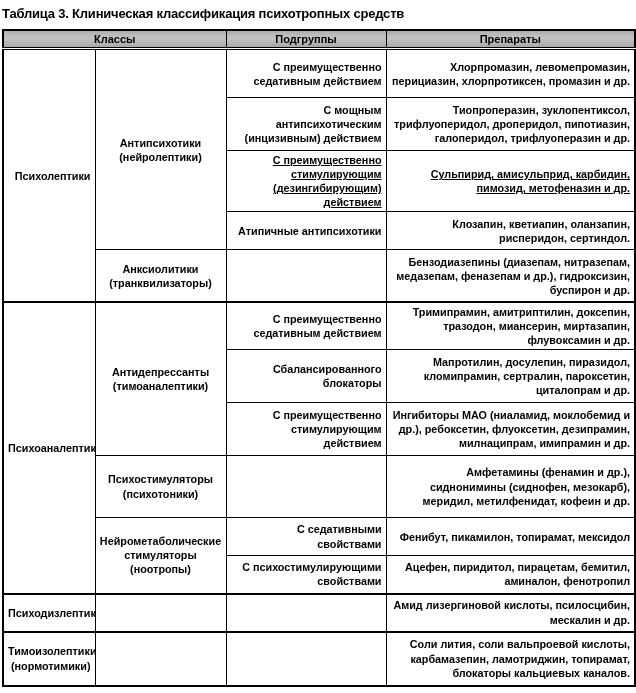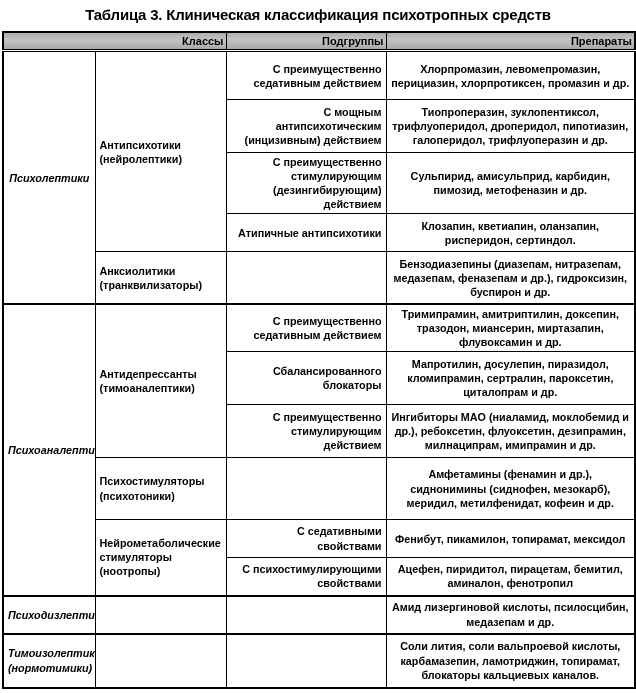--- a/index.html
+++ b/index.html
@@ -10,23 +10,22 @@
     color: #000000;
   }
   .page {
     width: 636px;
     height: 693px;
     box-sizing: border-box;
     padding: 4px 2px 0 2px;
     background: #ffffff;
   }
   .title {
-    text-align: center;
     font-weight: bold;
-    font-size: 15px;
+    font-size: 13px;
     margin: 2px 0 8px 0;
     letter-spacing: -0.2px;
   }
   table.clf {
     width: 632px;
     border-collapse: collapse;
     table-layout: fixed;
     border: 2px solid #000;
     font-size: 10.8px;
     font-weight: bold;
@@ -36,43 +35,43 @@
     border: 1px solid #000;
     vertical-align: middle;
     padding: 2px 4px;
     overflow: hidden;
   }
   table.clf th {
     background: linear-gradient(#aeaeae, #c4c4c4 45%, #a8a8a8);
     border-bottom: 3px double #000;
     border-top: 2px solid #000;
     font-size: 11px;
-    text-align: right;
+    text-align: center;
     padding: 1px 2px;
   }
   td.cls {
-    text-align: center;
+    text-align: right;
     padding-left: 3px;
-    font-style: italic;
   }
   td.subcls {
+    text-align: center;
   }
   td.subgrp {
     text-align: right;
     padding-left: 5px;
   }
   td.drugs {
-    text-align: center;
+    text-align: right;
     padding-left: 5px;
   }
   tr.sect-start > td { border-top: 2px solid #000; }
   
   tr.h49 { height: 49px; }
   tr.h53 { height: 53px; margin-top: 23px; }
-  tr.h58 { height: 58px; }
+  tr.h58 { height: 58px; text-decoration: underline; }
   tr.h38 { height: 38px; }
   tr.h52 { height: 52px; }
   tr.h47 { height: 47px; }
   tr.h62 { height: 62px; padding-left: 44px; }
   tr.h54 { height: 54px; }
   tr.hHead { height: 17px; }
 </style>
 </head>
 <body>
 
@@ -145,21 +144,21 @@
       </tr>
       <tr class="h38">
         <td class="subgrp">С психостимулирующими свойствами</td>
         <td class="drugs">Ацефен, пиридитол, пирацетам, бемитил, аминалон, фенотропил</td>
       </tr>
 
       <tr class="h38 sect-start">
         <td class="cls">Психодизлептики</td>
         <td class="subcls"></td>
         <td class="subgrp"></td>
-        <td class="drugs">Амид лизергиновой кислоты, псилосцибин, медазепам и др.</td>
+        <td class="drugs">Амид лизергиновой кислоты, псилосцибин, мескалин и др.</td>
       </tr>
 
       <tr class="h54 sect-start">
         <td class="cls">Тимоизолептики (нормотимики)</td>
         <td class="subcls"></td>
         <td class="subgrp"></td>
         <td class="drugs">Соли лития, соли вальпроевой кислоты, карбамазепин, ламотриджин, топирамат, блокаторы кальциевых каналов.</td>
       </tr>
     </tbody>
   </table>

